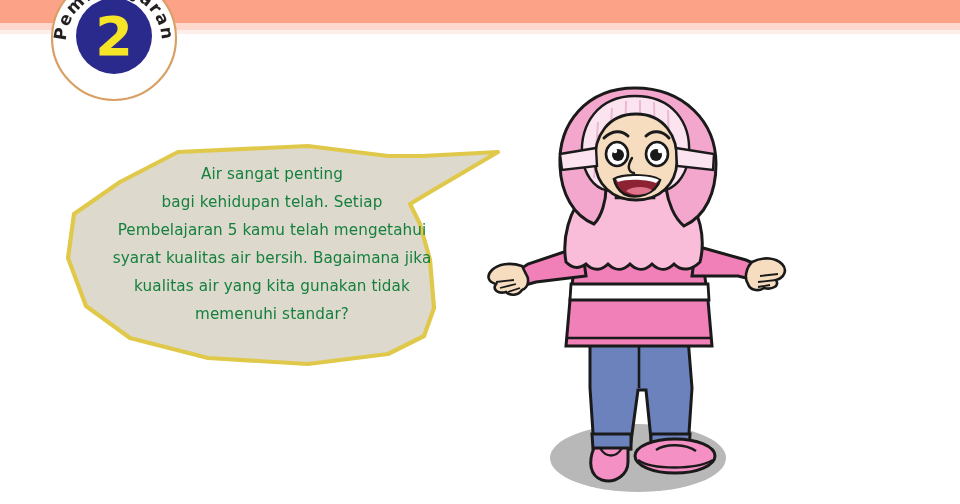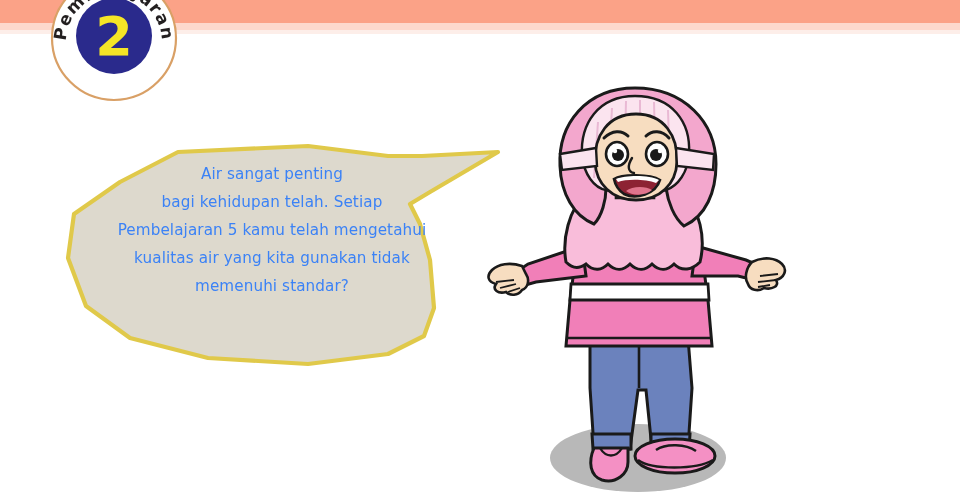--- a/index.html
+++ b/index.html
@@ -69,21 +69,21 @@
   .bubble-text {
     position: absolute;
     left: 72px;
     top: 160px;
     width: 400px;
     z-index: 4;
     text-align: center;
     font-family: "DejaVu Sans", sans-serif;
     font-size: 15.2px;
     line-height: 28px;
-    color: #3b82f6;
+    color: #15803d;
     letter-spacing: 0.1px;
     pointer-events: none;
   }
   .bubble-text .ln { display: block; white-space: nowrap; }
 
   
   .character {
     position: absolute;
     left: 470px;
     top: 70px;
@@ -138,20 +138,21 @@
                L 10 118
                L 16 74
                Z" fill="#ddd9cd" stroke="#e0c94a" stroke-width="4.2" stroke-linejoin="round"></path>
     </svg>
   </div>
 
   <div class="bubble-text">
     <span class="ln">Air sangat penting</span>
     <span class="ln">bagi kehidupan telah. Setiap</span>
     <span class="ln">Pembelajaran 5 kamu telah mengetahui</span>
+    <span class="ln">syarat kualitas air bersih. Bagaimana jika</span>
     <span class="ln">kualitas air yang kita gunakan tidak</span>
     <span class="ln">memenuhi standar?</span>
   </div>
 
   <div class="character">
     <svg width="330" height="434" viewBox="0 0 330 434" xmlns="http://www.w3.org/2000/svg">
 
       <ellipse cx="168" cy="388" rx="88" ry="34" fill="#b8b8b8"></ellipse>
 
       <path d="M 120 268

